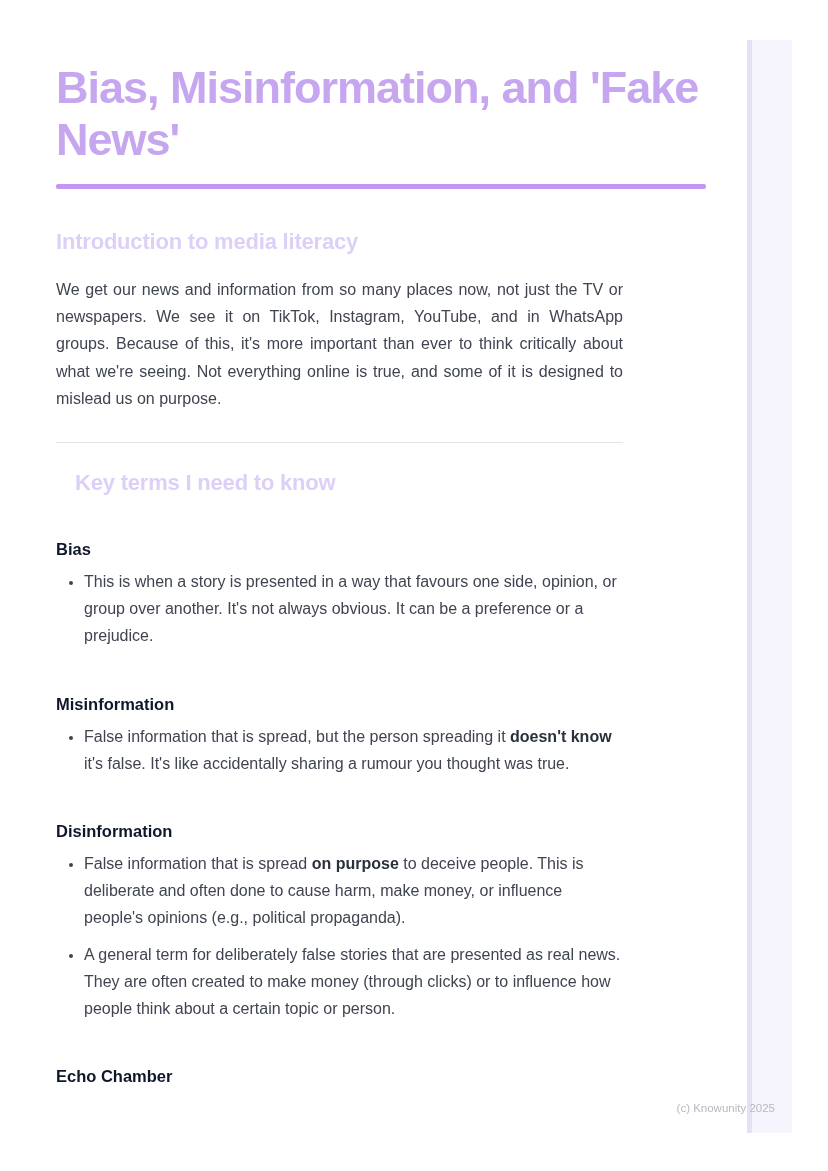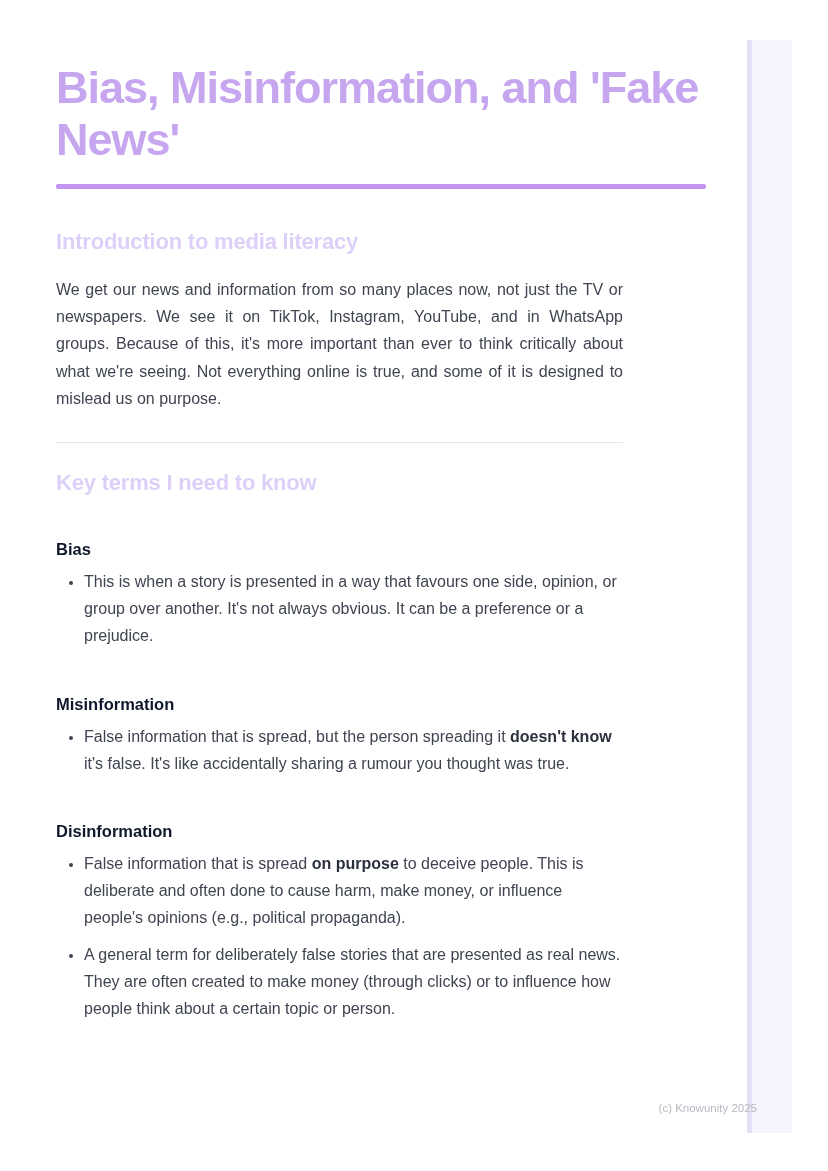--- a/index.html
+++ b/index.html
@@ -51,20 +51,21 @@
   .section-heading {
     margin: 40px 0 0 0;
     font-size: 22px;
     line-height: 25px;
     font-weight: bold;
     letter-spacing: -0.2px;
     color: #ddd0f8;
   }
   .section-heading.key-terms {
     margin-top: 27px;
+    margin-left: 19px;
   }
   .body-paragraph {
     margin: 22px 0 0 0;
     width: 567px;
     font-size: 16px;
     line-height: 27.2px;
     color: #3f4450;
     text-align: justify;
   }
   .divider {
@@ -95,21 +96,21 @@
     color: #3f4450;
     font-size: 14px;
   }
   .bold-part {
     font-weight: bold;
     color: #2a303c;
   }
   .footer-credit {
     position: absolute;
     top: 1102px;
-    right: 71px;
+    right: 53px;
     font-size: 11.5px;
     color: #b8b8c1;
     z-index: 3;
   }
 </style>
 </head>
 <body>
 
 <div class="page">
 
@@ -138,19 +139,20 @@
         <ul class="term-bullets">
           <li><span>False information that is spread, but the person spreading it </span><span class="bold-part">doesn't know</span><span> it's false. It's like accidentally sharing a rumour you thought was true.</span></li>
         </ul>
         <h3 class="term-name">Disinformation</h3>
         <ul class="term-bullets">
           <li><span>False information that is spread </span><span class="bold-part">on purpose</span><span> to deceive people. This is deliberate and often done to cause harm, make money, or influence people's opinions (e.g., political propaganda).</span></li>
         </ul>
         <ul class="term-bullets">
           <li><span>A general term for deliberately false stories that are presented as real news. They are often created to make money (through clicks) or to influence how people think about a certain topic or person.</span></li>
         </ul>
+        <h3 class="term-name">Echo Chamber</h3>
       </div>
 
   </div>
 
   <div class="footer-credit">(c) Knowunity 2025</div>
 
 </div>
 
 </body></html>

